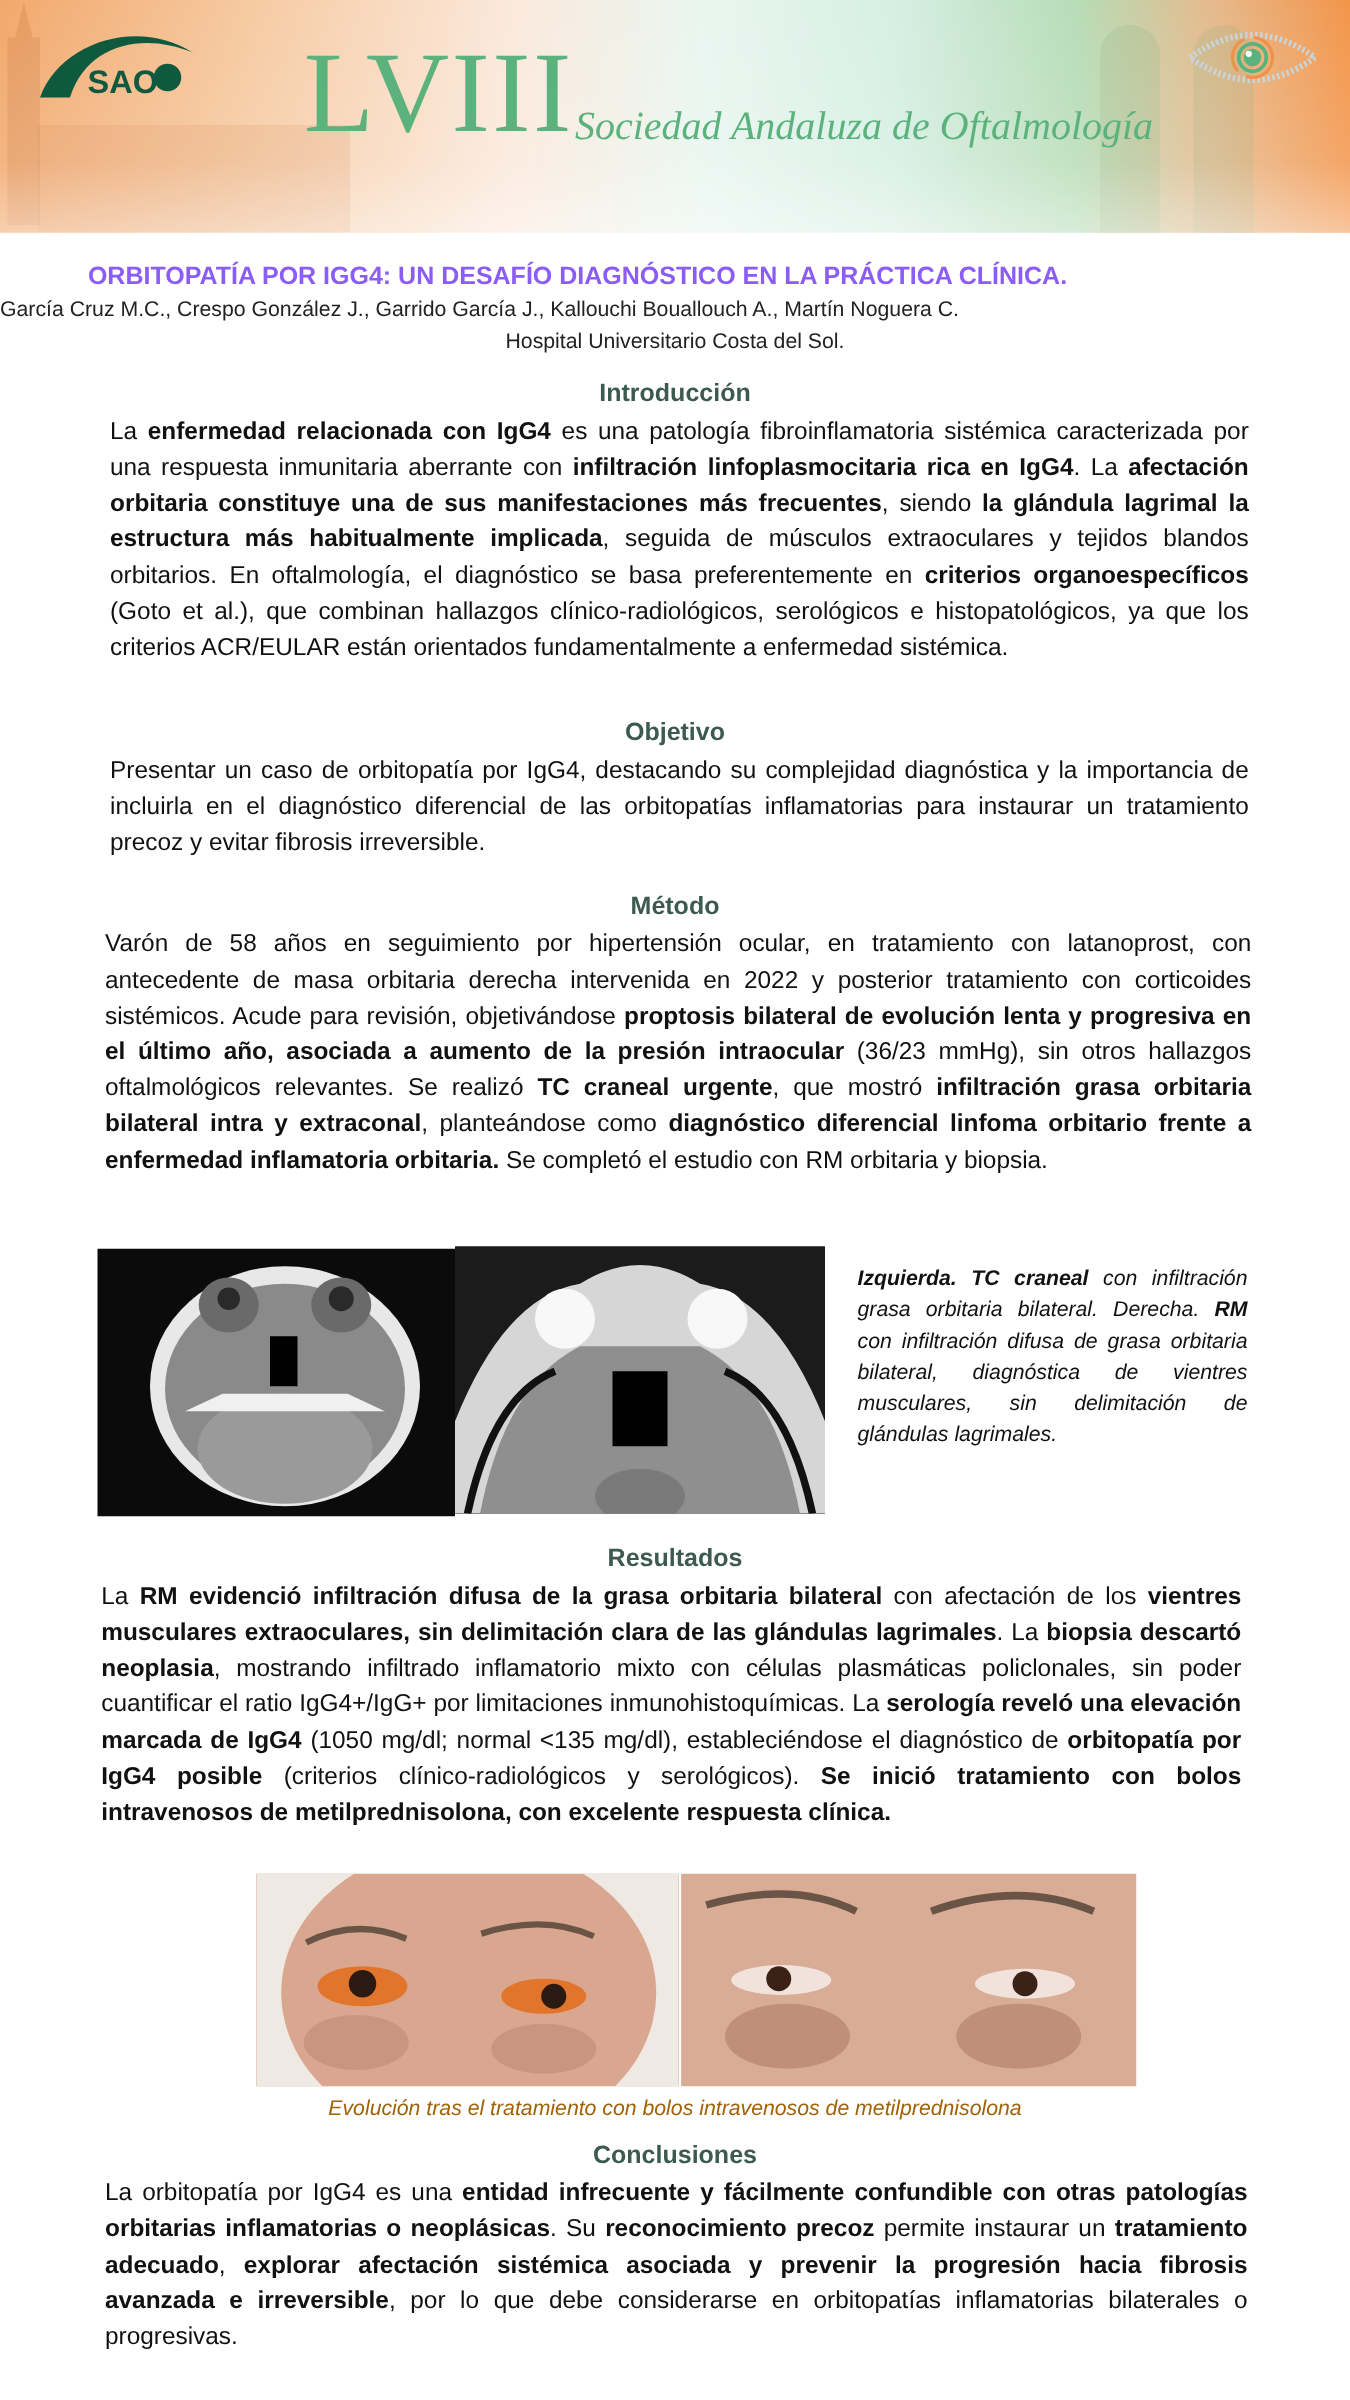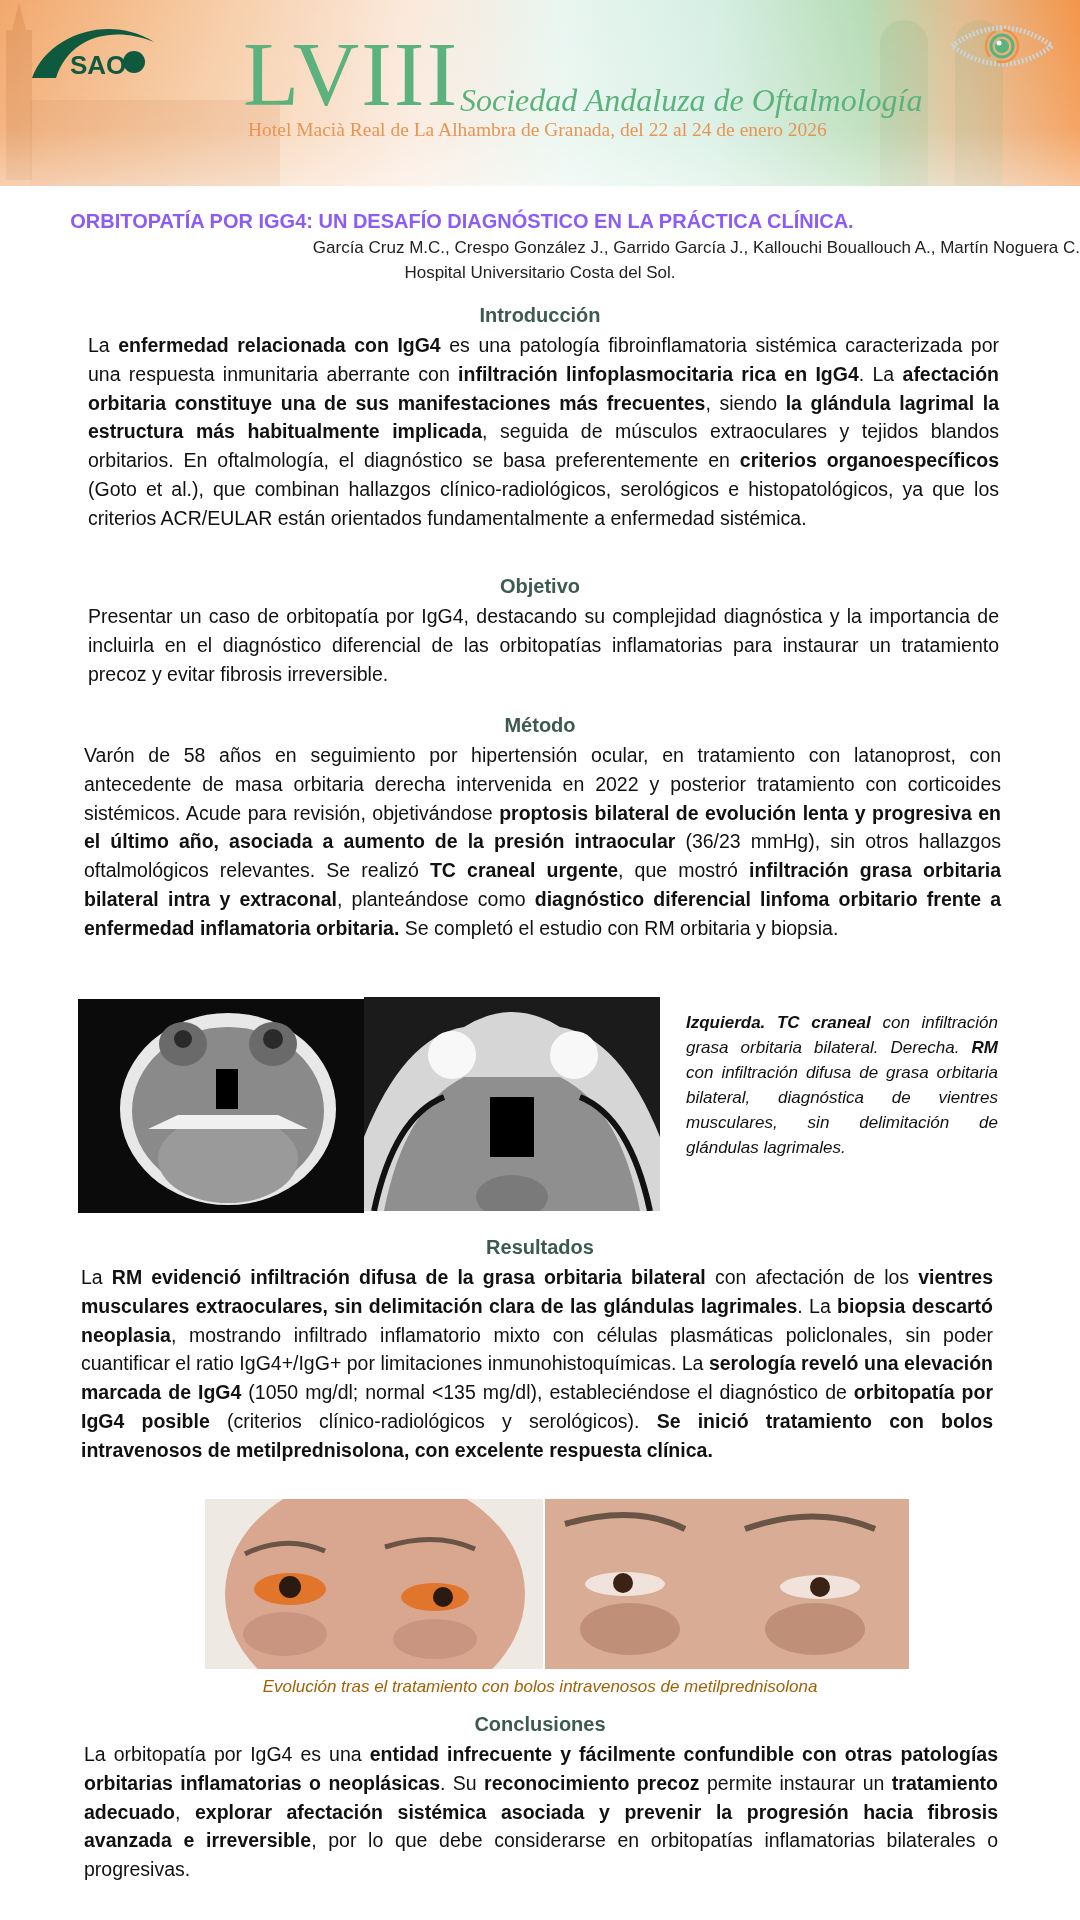--- a/index.html
+++ b/index.html
@@ -24,21 +24,21 @@
 
   .sao-logo { position: absolute; left: 30px; top: 20px; width: 126px; height: 60px; }
   .lviii { position: absolute; left: 243px; top: 28px; font-family: "Liberation Serif", serif; font-size: 92px; color: #5bb27c; letter-spacing: 2px; line-height: 1; }
   .congreso { position: absolute; left: 455px; top: 32px; font-family: "DejaVu Serif", serif; font-weight: bold; font-size: 44px; color: #f0914a; line-height: 1; letter-spacing: 0px; }
   .sociedad { position: absolute; left: 460px; top: 84px; font-family: "Liberation Serif", serif; font-style: italic; font-size: 32px; color: #5bb27c; line-height: 1; }
   .hotel { position: absolute; left: 248px; top: 120px; font-family: "Liberation Serif", serif; font-size: 19.5px; color: #e99452; line-height: 1; }
   .eye-logo { position: absolute; left: 950px; top: 20px; width: 104px; height: 52px; }
 
   
   .title { position: absolute; left: 0; top: 210px; width: 924px; text-align: center; font-size: 20px; font-weight: bold; color: #8b5cf6; }
-  .authors { position: absolute; left: 0; top: 238px; width: 1080px; text-align: right; font-size: 17px; color: #222; }
+  .authors { position: absolute; left: 0; top: 238px; width: 1080px; text-align: left; font-size: 17px; color: #222; }
   .hospital { position: absolute; left: 0; top: 263px; width: 1080px; text-align: center; font-size: 17px; color: #222; }
 
   .sec-title { position: absolute; left: 0; width: 1080px; text-align: center; font-size: 20px; font-weight: bold; color: #3c5a50; }
   .para { position: absolute; font-size: 19.5px; line-height: 28.8px; text-align: justify; color: #111; }
   .para b { font-weight: bold; }
 
   .scan { position: absolute; background: #0b0b0b; overflow: hidden; }
   .caption { position: absolute; font-size: 17px; line-height: 25px; font-style: italic; text-align: justify; color: #111; }
   .photo-caption { position: absolute; left: 0; top: 1677px; width: 1080px; text-align: center; font-size: 17px; font-style: italic; color: #a16207; }
 </style>
@@ -53,21 +53,20 @@
   <div class="haze"></div>
 
   <svg class="sao-logo" viewBox="0 0 126 60">
     <path d="M2 58 C 18 14, 80 -6, 124 22 C 86 6, 40 14, 26 58 Z" fill="#0f5a3f"></path>
     <circle cx="104" cy="42" r="11" fill="#0f5a3f"></circle>
     <text x="40" y="54" font-family="Liberation Sans, sans-serif" font-weight="bold" font-size="26" fill="#0f5a3f">SAO</text>
   </svg>
 
   <div class="lviii">LVIII</div>
   <div class="sociedad">Sociedad Andaluza de Oftalmología</div>
-  <div class="hotel">Hotel Macià Real de La Alhambra de Granada, del 22 al 24 de enero 2026</div>
 
   <svg class="eye-logo" viewBox="0 0 104 52">
     <path d="M2 26 Q 52 -10 102 26 Q 52 62 2 26 Z" fill="none" stroke="#c9d4d8" stroke-width="5" stroke-dasharray="2 2"></path>
     <circle cx="52" cy="26" r="16" fill="none" stroke="#f0914a" stroke-width="2.5" stroke-dasharray="30 8"></circle>
     <circle cx="52" cy="26" r="11" fill="none" stroke="#5bb27c" stroke-width="3"></circle>
     <circle cx="52" cy="26" r="7" fill="#5bb27c"></circle>
     <circle cx="49" cy="23" r="2.5" fill="#ffffff"></circle>
   </svg>
 </div>
 

